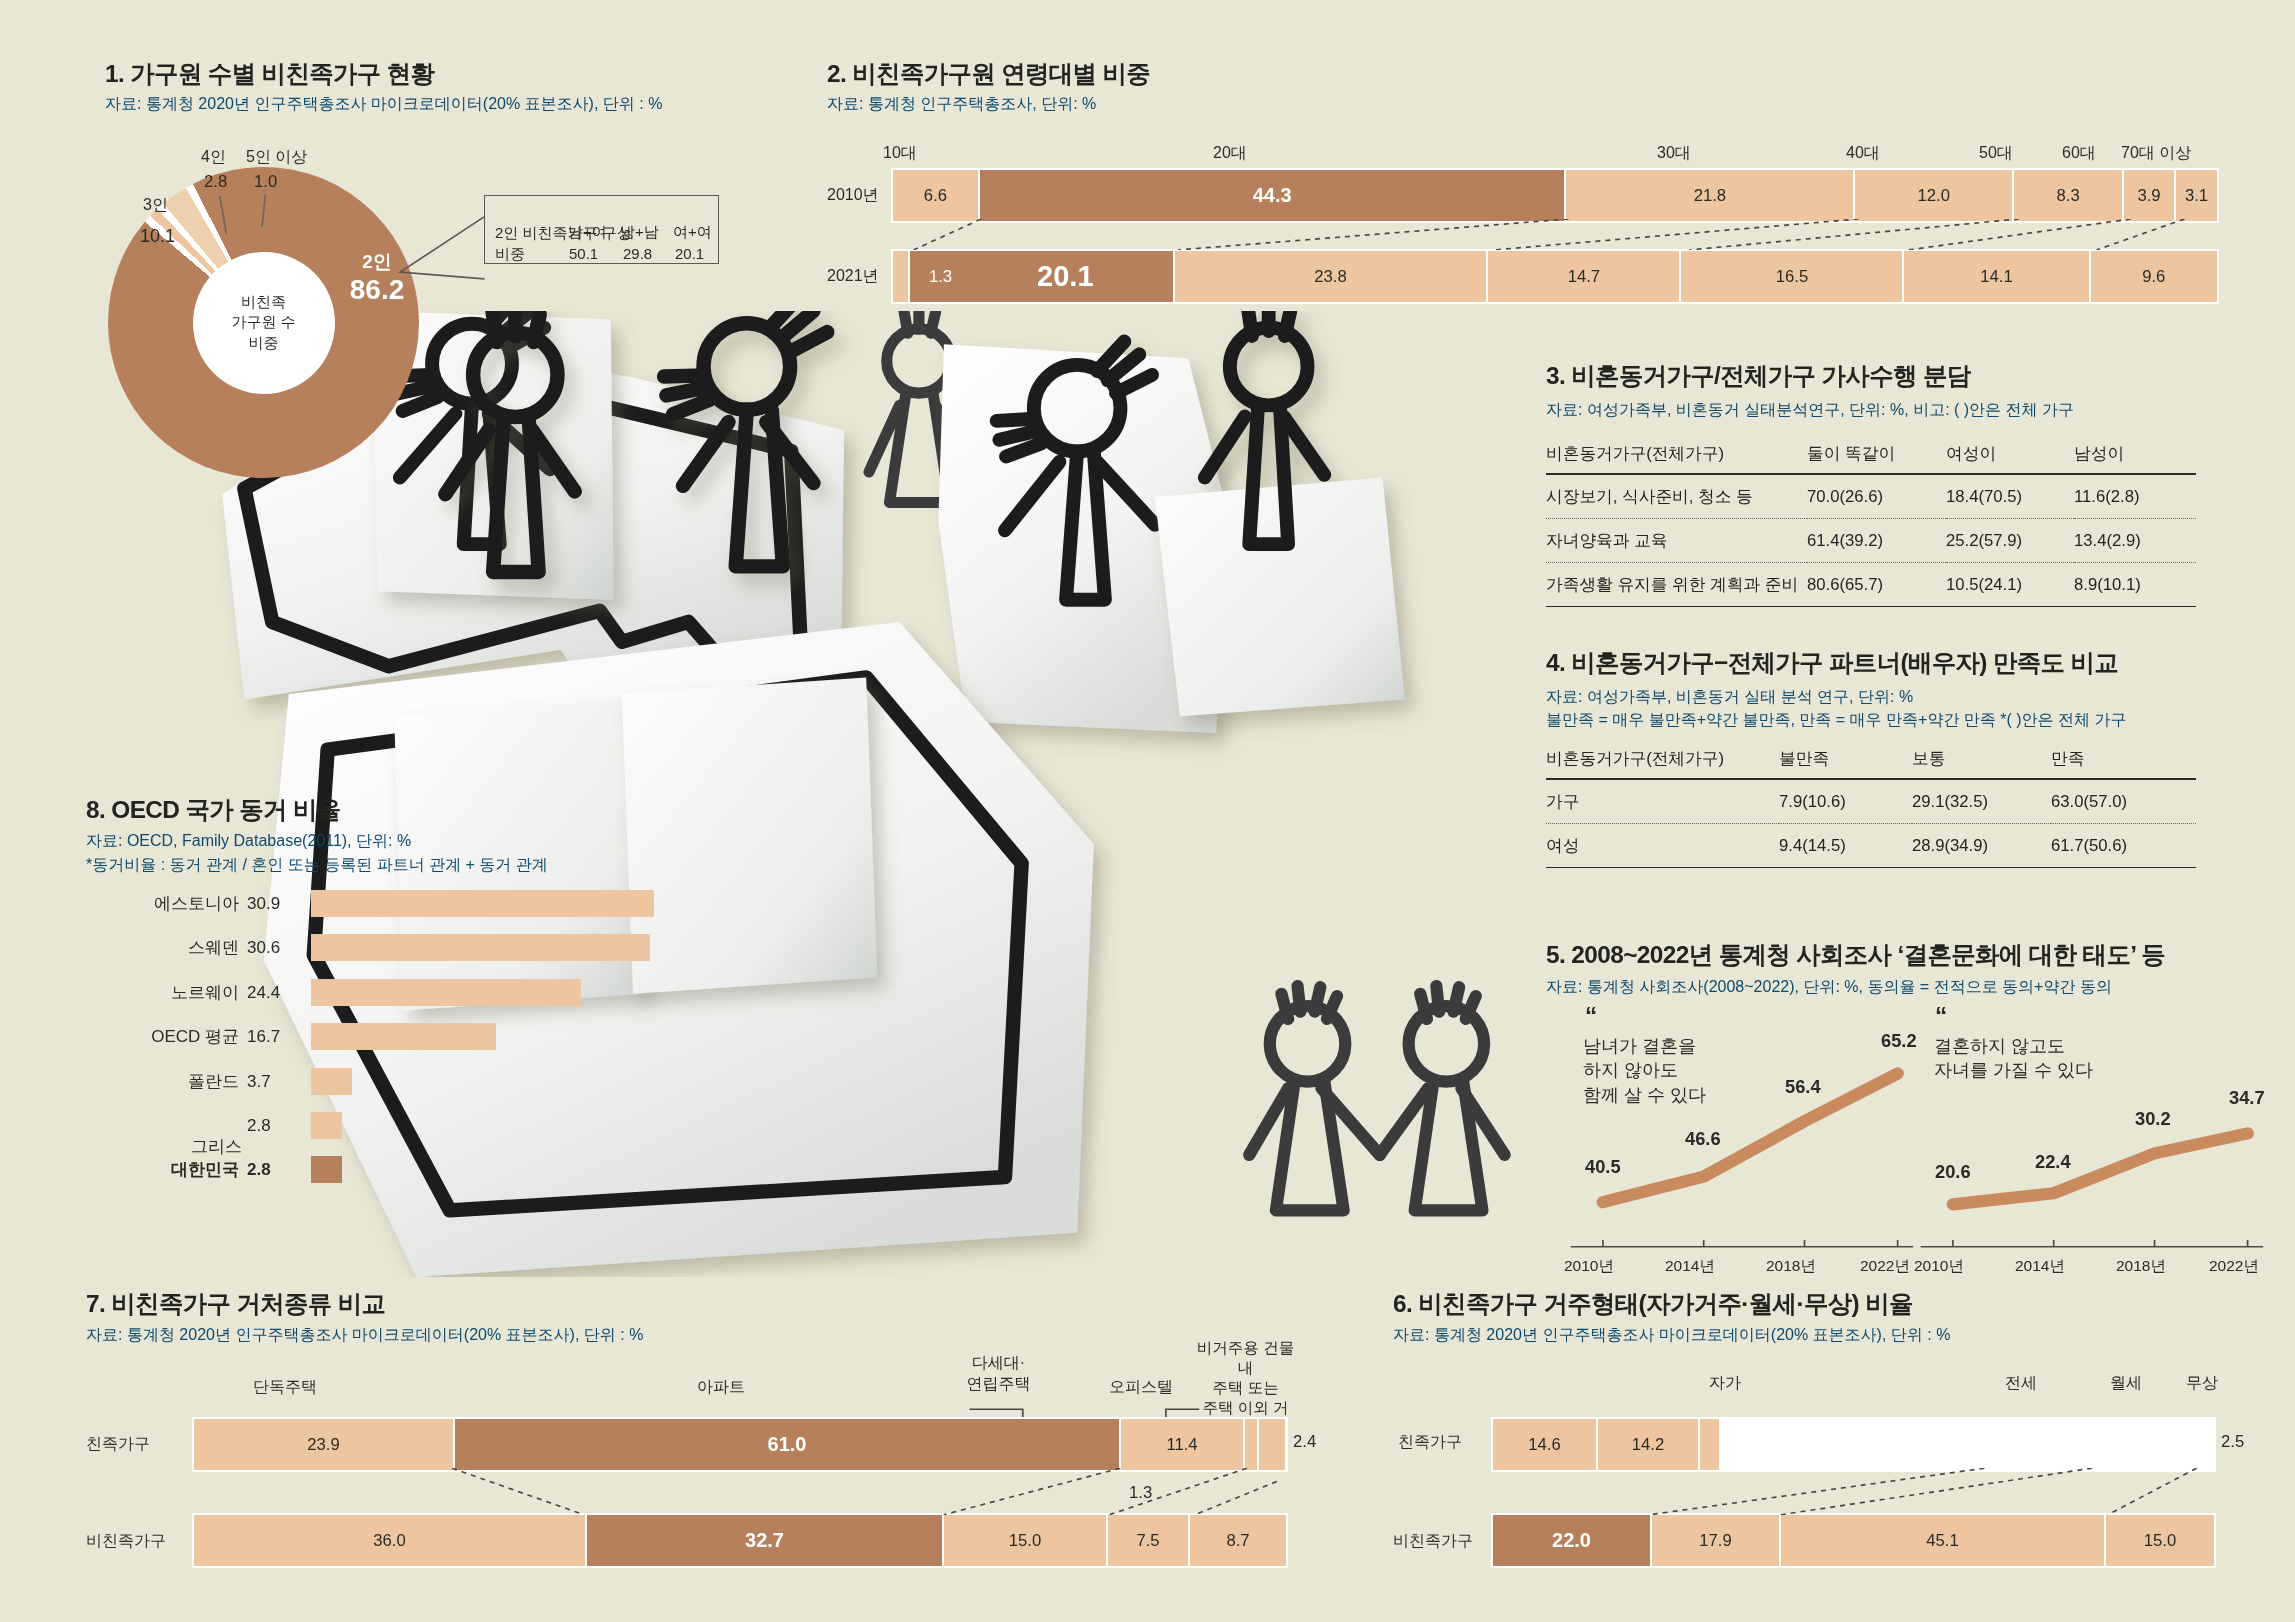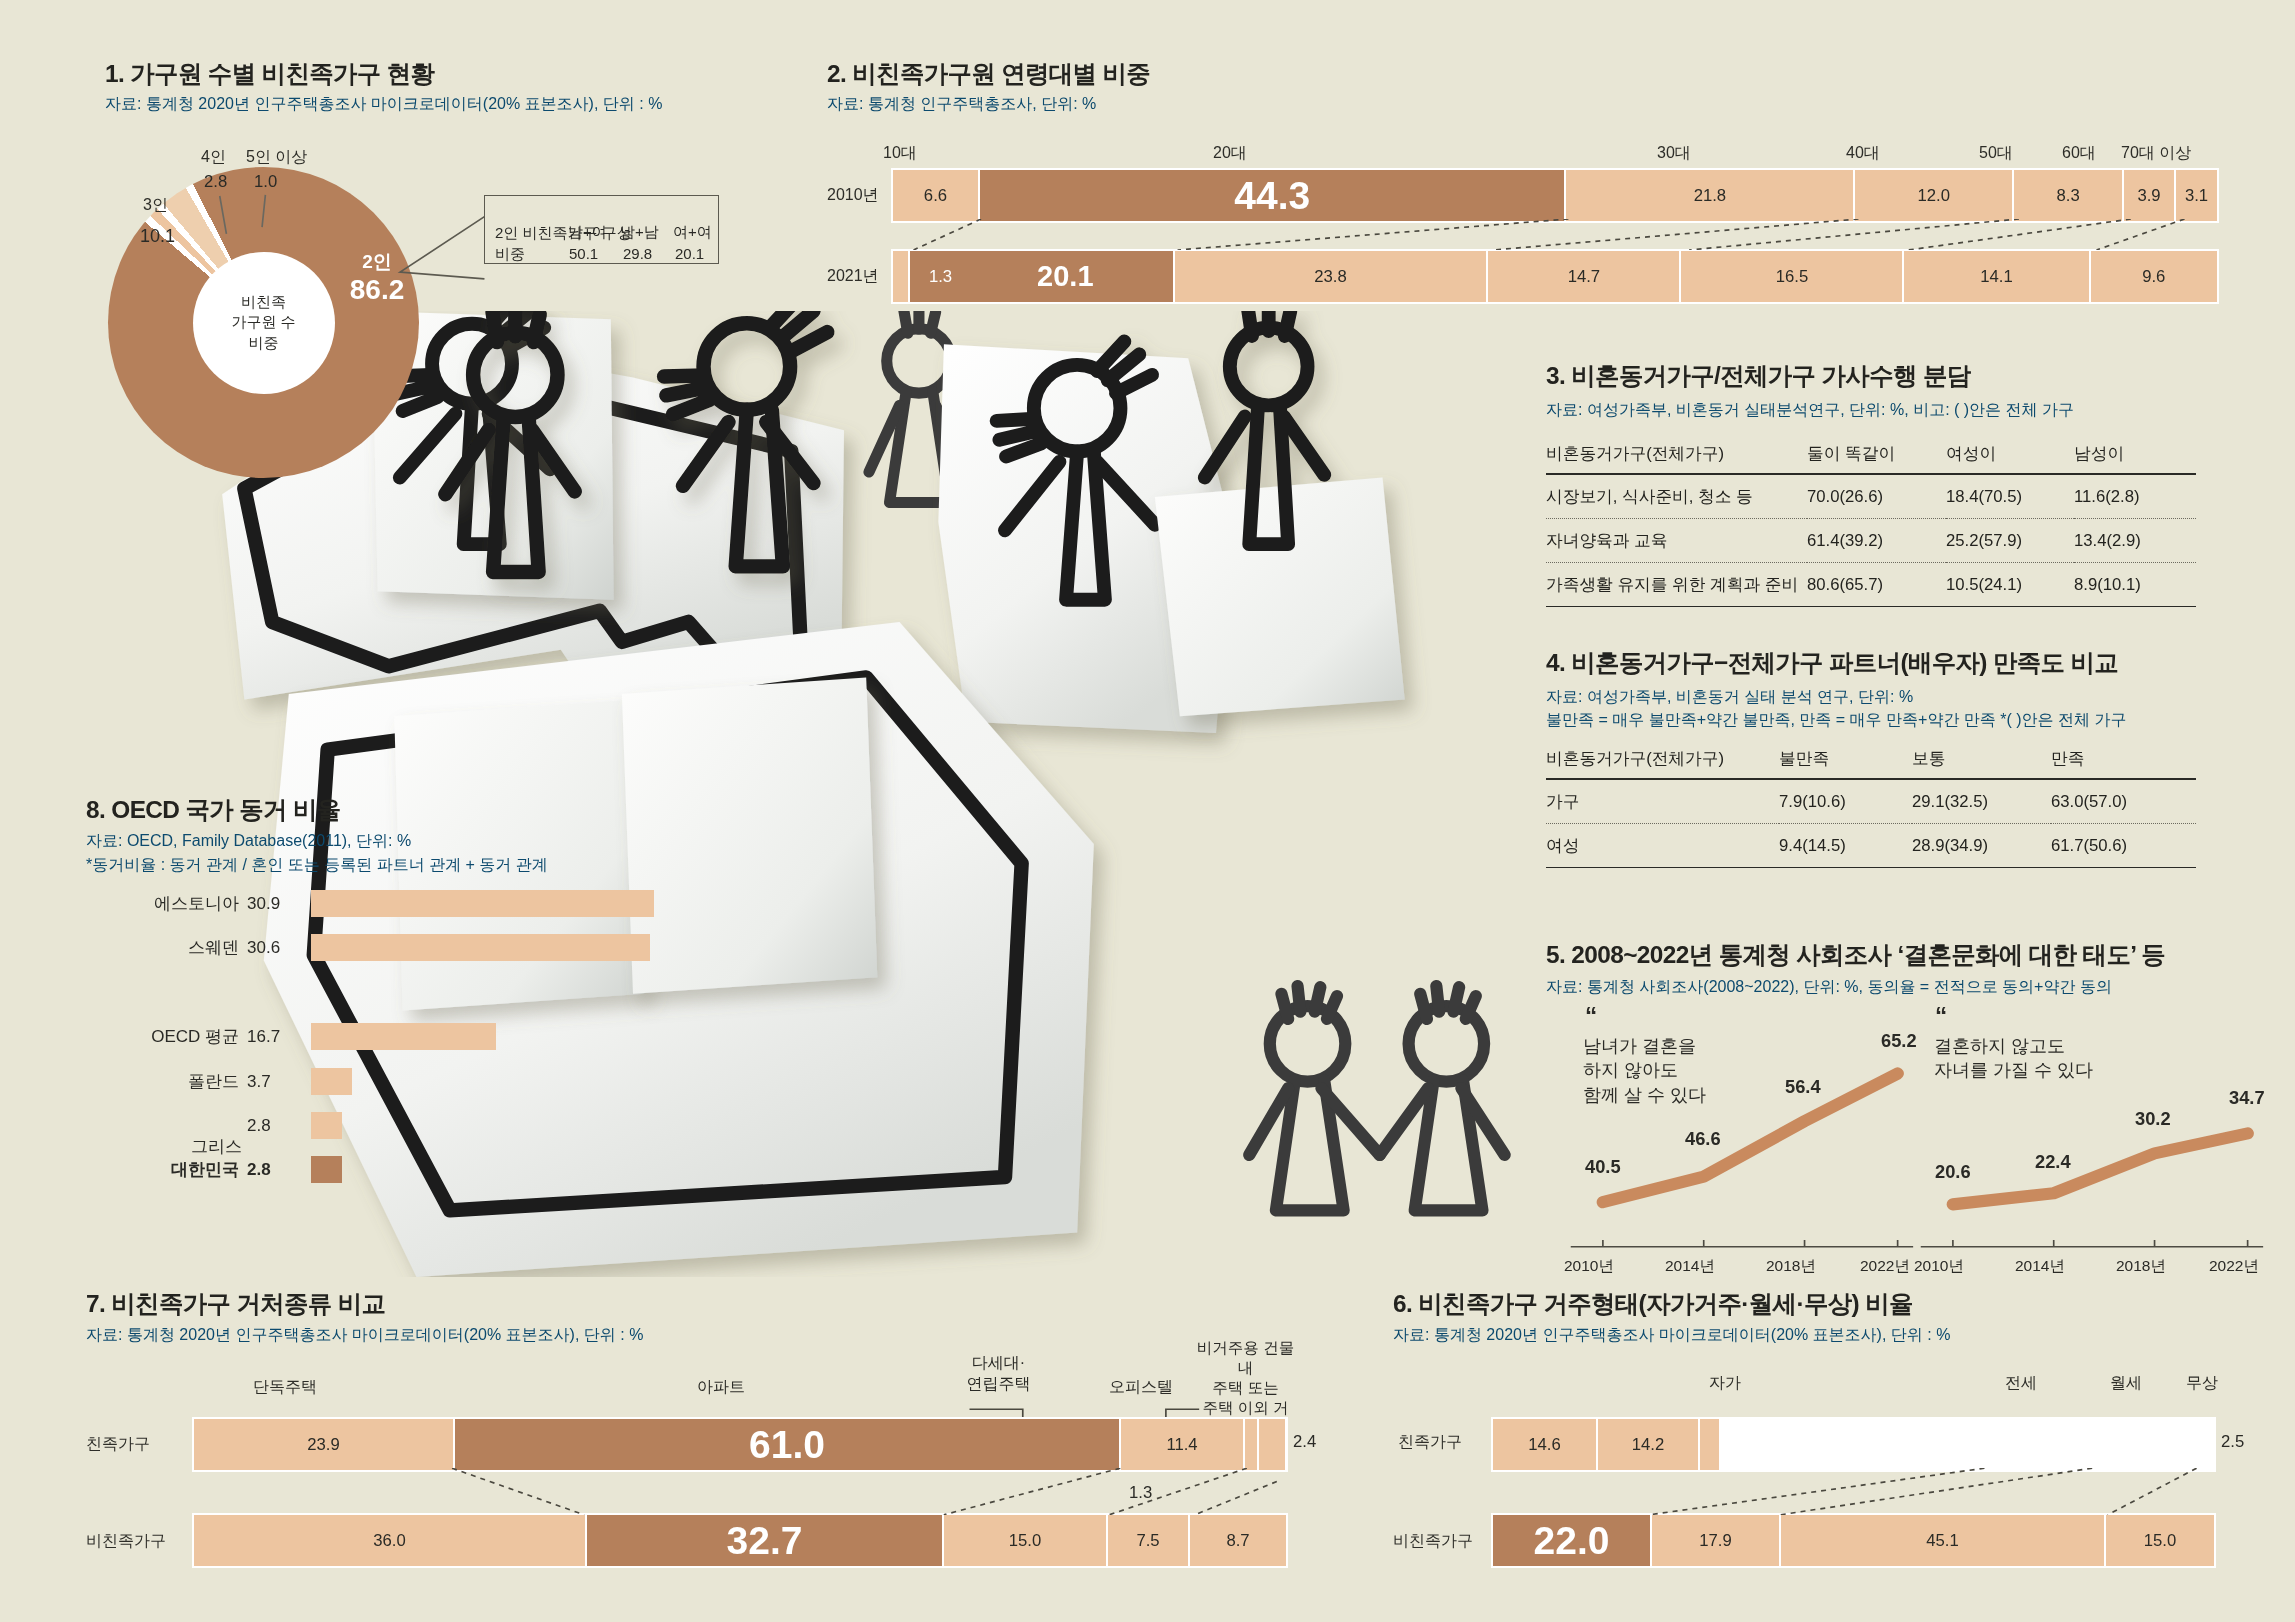--- a/index.html
+++ b/index.html
@@ -40,21 +40,21 @@
   #callout .hdr{position:absolute;top:27px;font-size:15px;}
   #callout .val{position:absolute;top:49px;font-size:15px;}
 
   
   .stack{position:absolute;display:flex;background:#fff;border:2.2px solid #fff;box-sizing:content-box;}
   .seg{display:flex;align-items:center;justify-content:center;font-size:16.7px;color:#2b2b26;
        border-right:2.2px solid #fff;box-sizing:border-box;}
   .seg:last-child{border-right:none;}
   .seg.dark{background:#b5805b;color:#fff;}
   .seg.light{background:#edc5a0;}
-  .seg.big{font-size:39px;font-weight:bold;}
+  .seg.big{font-size:20px;font-weight:bold;}
   .seg.blank{color:transparent;}
 
   
   .oecd-row{position:absolute;height:31px;}
   .oecd-name{position:absolute;right:0;top:0;font-size:17px;line-height:31px;white-space:nowrap;}
   .oecd-val{position:absolute;top:0;font-size:17px;line-height:31px;}
   .oecd-bar{position:absolute;top:2.2px;height:27px;background:#edc5a0;}
   .oecd-bar.hl{background:#b5805b;}
 
   
@@ -386,20 +386,25 @@
   <div class="oecd-row" style="top:0;left:0;width:622px;">
     <div class="oecd-name" style="right:469px;">에스토니아</div>
     <div class="oecd-val" style="left:161px;">30.9</div>
     <div class="oecd-bar" style="left:225px;width:343px;"></div>
   </div>
   <div class="oecd-row" style="top:44px;left:0;width:622px;">
     <div class="oecd-name" style="right:469px;">스웨덴</div>
     <div class="oecd-val" style="left:161px;">30.6</div>
     <div class="oecd-bar" style="left:225px;width:339px;"></div>
   </div>
+  <div class="oecd-row" style="top:89px;left:0;width:622px;">
+    <div class="oecd-name" style="right:469px;">노르웨이</div>
+    <div class="oecd-val" style="left:161px;">24.4</div>
+    <div class="oecd-bar" style="left:225px;width:270px;"></div>
+  </div>
   <div class="oecd-row" style="top:133px;left:0;width:622px;">
     <div class="oecd-name" style="right:469px;">OECD 평균</div>
     <div class="oecd-val" style="left:161px;">16.7</div>
     <div class="oecd-bar" style="left:225px;width:185px;"></div>
   </div>
   <div class="oecd-row" style="top:178px;left:0;width:622px;">
     <div class="oecd-name" style="right:469px;">폴란드</div>
     <div class="oecd-val" style="left:161px;">3.7</div>
     <div class="oecd-bar" style="left:225px;width:41px;"></div>
   </div>

